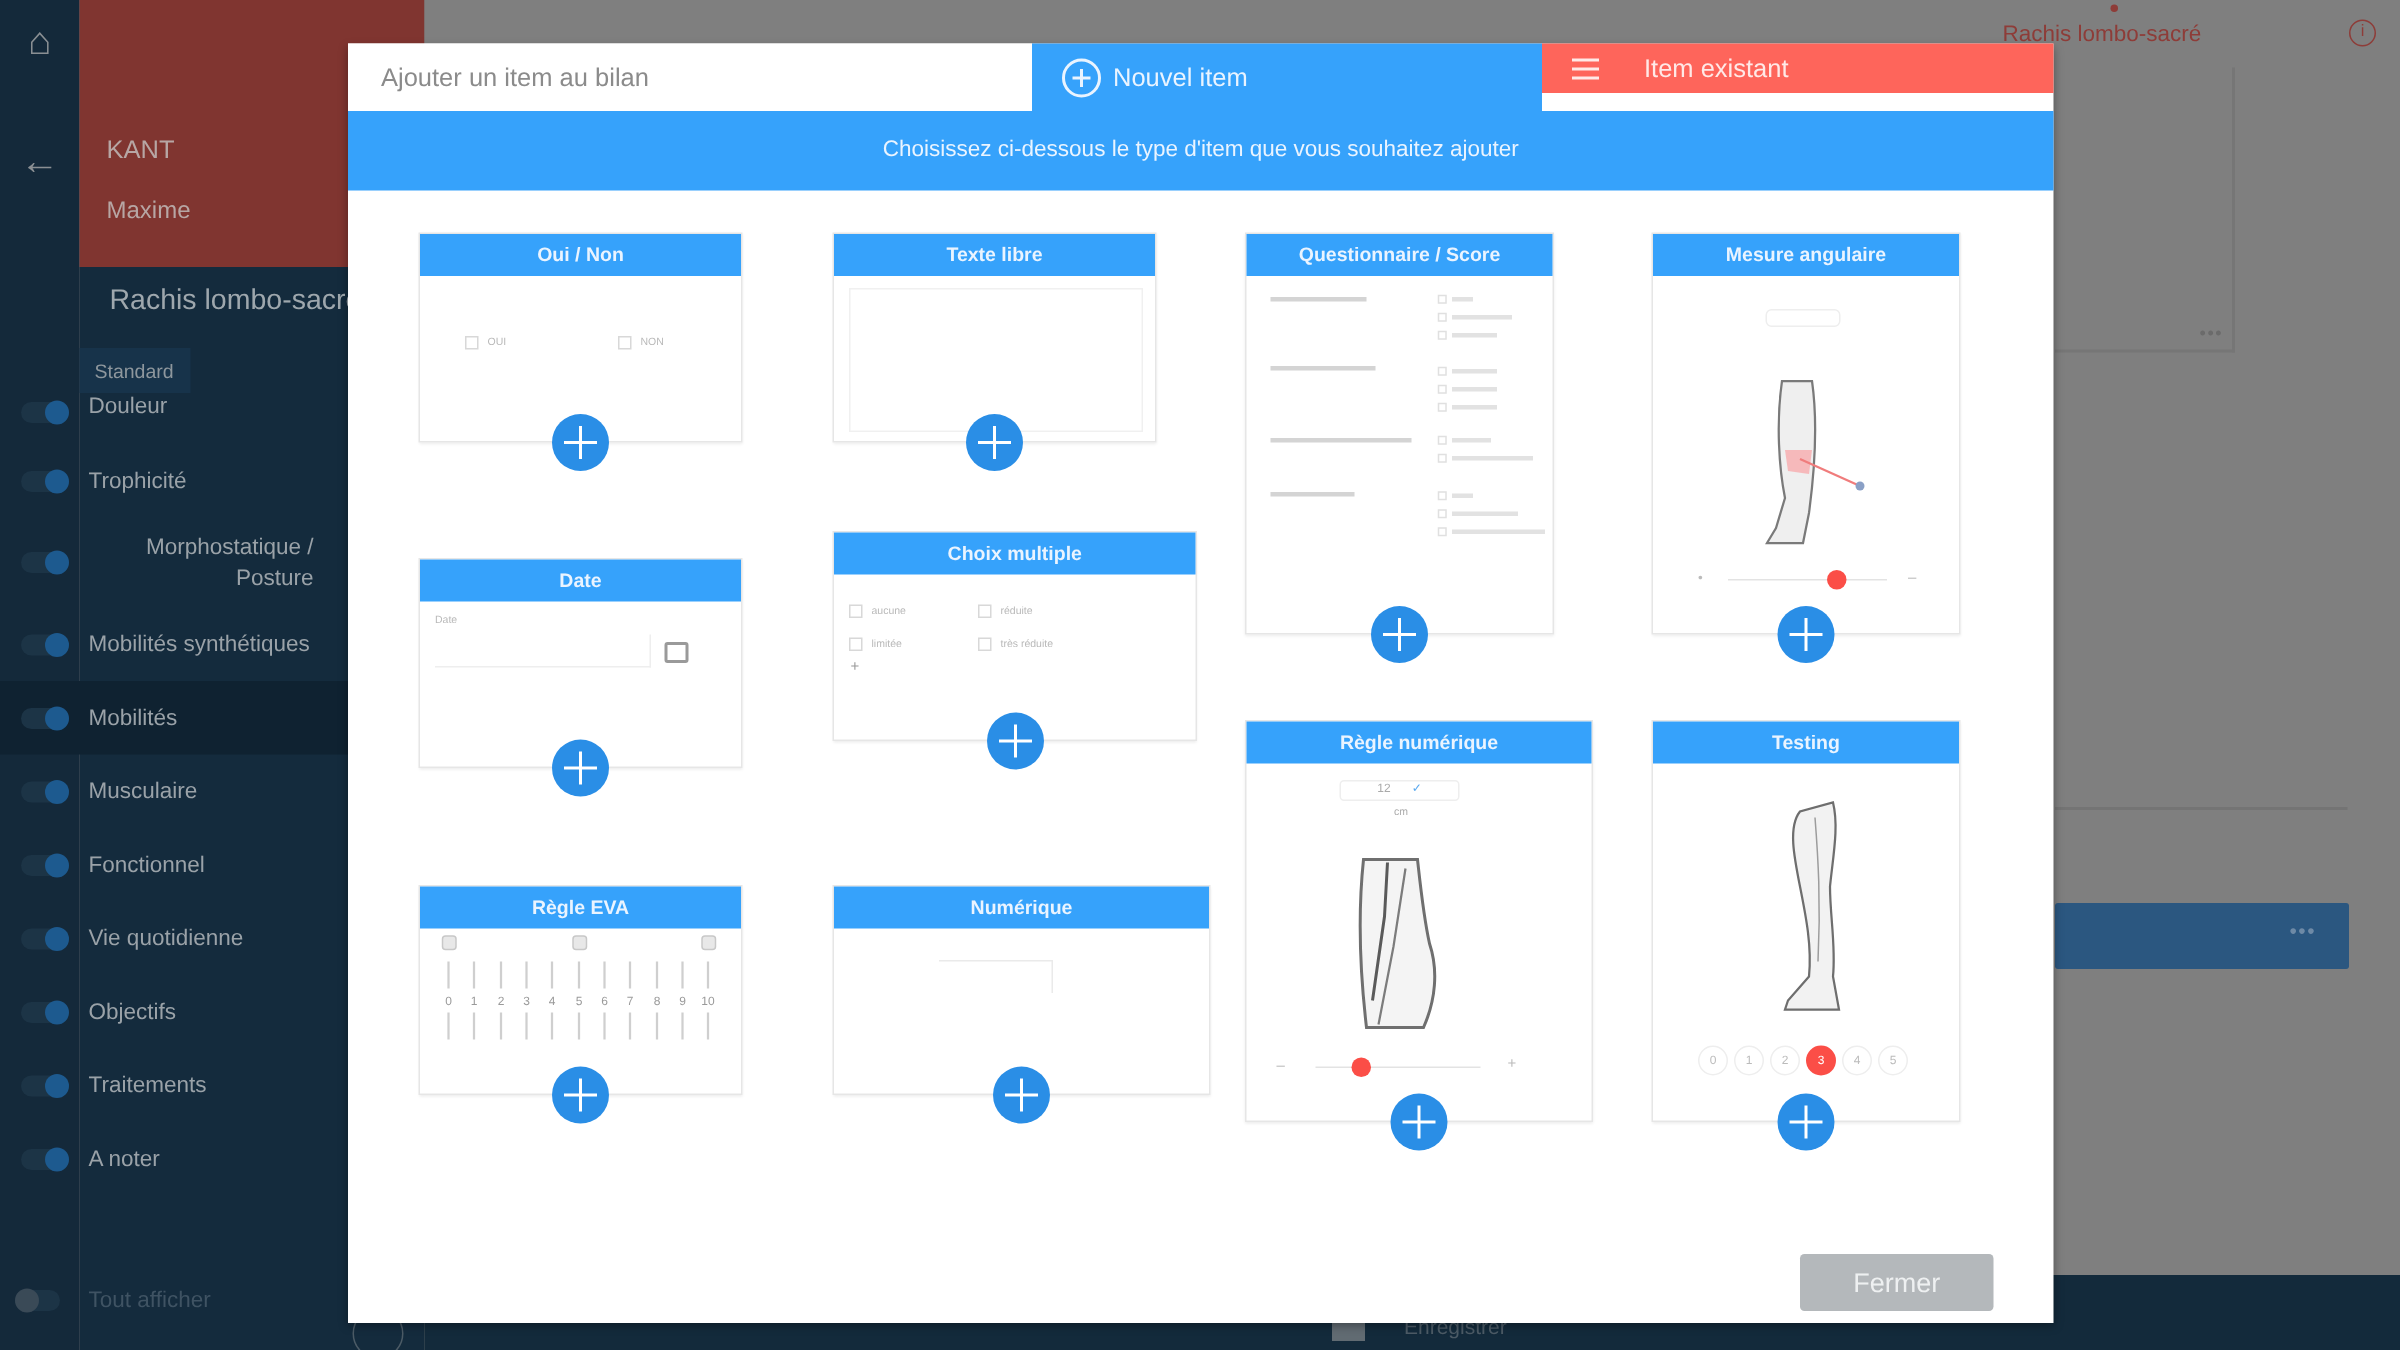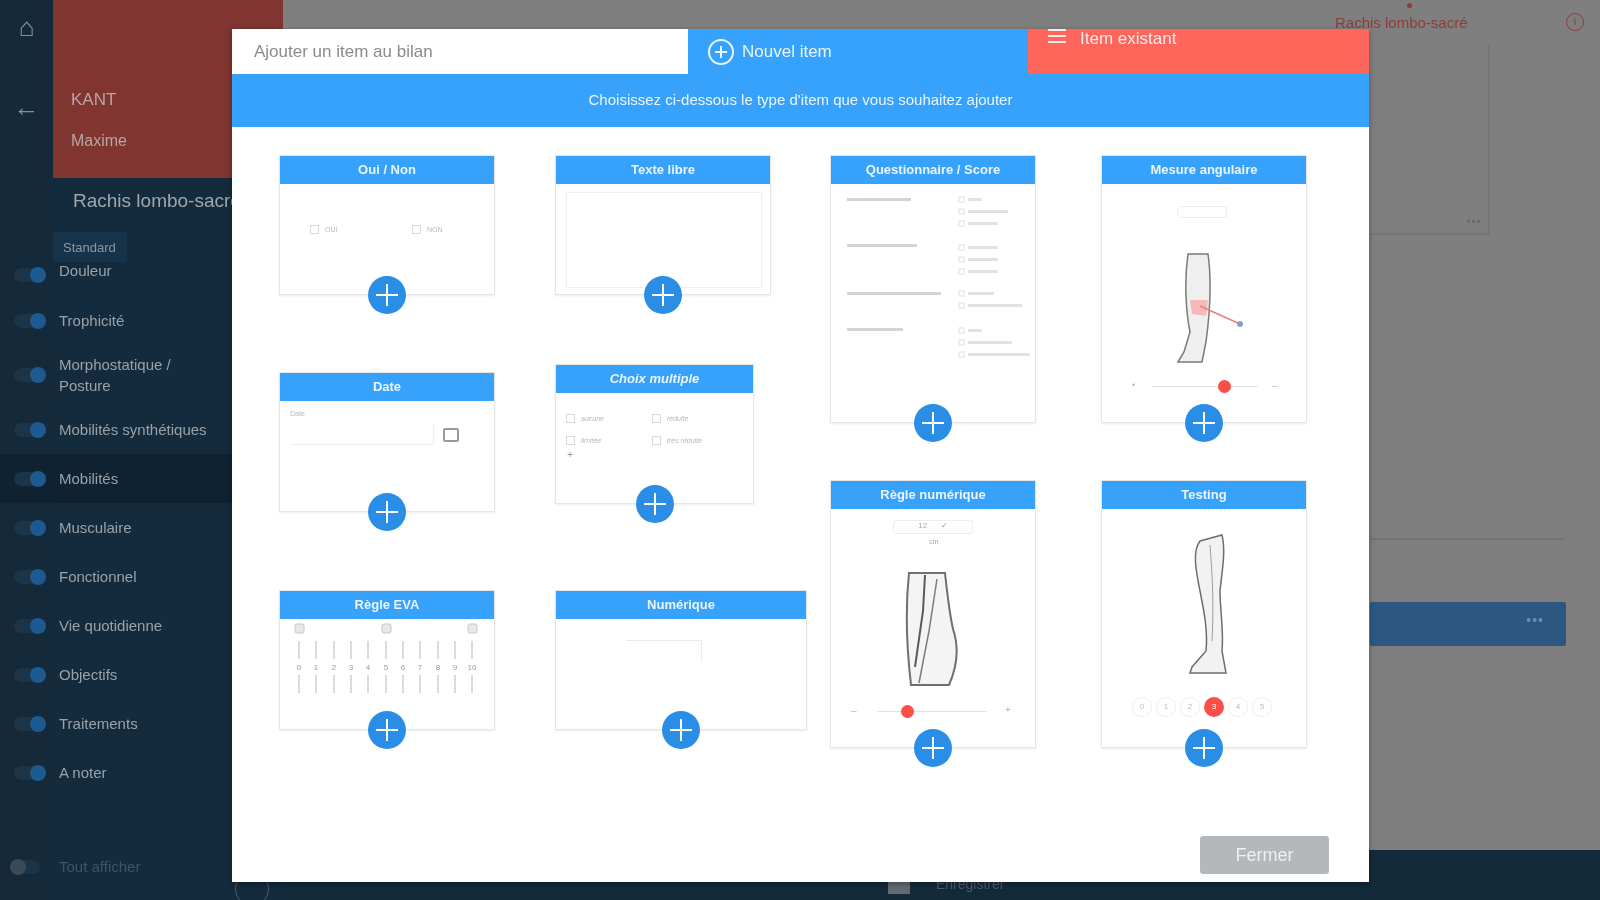--- a/index.html
+++ b/index.html
@@ -7,21 +7,21 @@
 
   
   .rail { position: absolute; left: 0; top: 0; width: 53px; height: 900px; background: #14293a; }
   .rail .icon { position: absolute; left: 0; width: 53px; text-align: center; color: #8a8f93; font-size: 26px; }
   .patient { position: absolute; left: 53px; top: 0; width: 230px; height: 178px; background: #803530; }
   .patient .name { position: absolute; left: 18px; top: 90px; color: #b7a6a4; font-size: 17px; }
   .patient .first { position: absolute; left: 18px; top: 112px; color: #b7a6a4; font-size: 16px; margin-top: 20px; }
   .side { position: absolute; left: 53px; top: 178px; width: 230px; height: 722px; background: #142b3d; }
   .side .section-title { position: absolute; left: 20px; top: 12px; color: #9ea7ad; font-size: 19px; white-space: nowrap; }
   .side .tab-standard { position: absolute; left: 0; top: 54px; width: 74px; height: 30px; background: #17334a; color: #8e979d; font-size: 13px; padding: 8px 10px; }
-  .side-list { position: absolute; left: -53px; top: 84px; width: 283px; }
+  .side-list { position: absolute; left: -53px; top: 84px; width: 283px; text-align: right; }
   .side-item { position: relative; height: 49px; display: flex; align-items: center; }
   .side-item.active { background: #0f2231; }
   .side-item .toggle { position: absolute; left: 14px; width: 32px; height: 14px; border-radius: 7px; background: #1c3446; }
   .side-item .toggle::after { content: ""; position: absolute; right: 0; top: -1px; width: 16px; height: 16px; border-radius: 50%; background: #1d5a8f; }
   .side-item .label { position: absolute; left: 59px; color: #9aa2a8; font-size: 15px; line-height: 21px; white-space: nowrap; }
   .side-item.two-line { height: 60px; }
   .show-all { position: absolute; left: 0; top: 852px; width: 283px; height: 30px; }
   .show-all .toggle { position: absolute; left: 10px; top: 8px; width: 30px; height: 14px; border-radius: 7px; background: #1c3446; }
   .show-all .toggle::after { content: ""; position: absolute; left: 0; top: -1px; width: 16px; height: 16px; border-radius: 50%; background: #3a4a57; }
   .show-all .label { position: absolute; left: 59px; top: 6px; color: #3f5363; font-size: 15px; }
@@ -38,21 +38,21 @@
   .bottombar { position: absolute; left: 283px; top: 850px; width: 1317px; height: 50px; background: #132a3b; }
   .bottombar .save-icon { position: absolute; left: 605px; top: 28px; width: 22px; height: 16px; background: #616b72; }
   .bottombar .save-label { position: absolute; left: 653px; top: 26px; color: #4c5b66; font-size: 14px; }
   .bottombar .circle { position: absolute; left: -48px; top: 22px; width: 34px; height: 34px; border: 1.5px solid #4c5b66; border-radius: 50%; }
 
   
   .modal { position: absolute; left: 232px; top: 29px; width: 1137px; height: 853px; background: #ffffff; box-shadow: 0 2px 6px rgba(0,0,0,0.35); }
   .modal-top { position: absolute; left: 0; top: 0; width: 100%; height: 45px; display: flex; }
   .modal-title { width: 456px; height: 45px; background: #ffffff; color: #8b8b8b; font-size: 17px; padding: 13px 0 0 22px; }
   .tab-new { width: 340px; height: 45px; background: #36a2fb; color: #eaf4ff; font-size: 17px; display: flex; align-items: center; padding-left: 20px; }
-  .tab-existing { flex: 1; height: 45px; background: #fe655b; color: #ffe9e7; font-size: 17px; display: flex; padding-left: 20px; }
+  .tab-existing { flex: 1; height: 33px; background: #fe655b; color: #ffe9e7; font-size: 17px; display: flex; align-items: center; padding-left: 20px; gap: 16px; }
   .circle-plus { width: 26px; height: 26px; border: 2px solid #eaf4ff; border-radius: 50%; position: relative; margin-right: 8px; }
   .circle-plus::before, .circle-plus::after { content: ""; position: absolute; background: #eaf4ff; left: 50%; top: 50%; transform: translate(-50%,-50%); }
   .circle-plus::before { width: 12px; height: 2px; }
   .circle-plus::after { width: 2px; height: 12px; }
   .burger { width: 18px; height: 14px; margin-right: 14px; border-top: 2px solid #ffe9e7; border-bottom: 2px solid #ffe9e7; position: relative; }
   .burger::after { content: ""; position: absolute; left: 0; top: 4px; width: 18px; height: 2px; background: #ffe9e7; }
   .subtitle { position: absolute; left: 0; top: 45px; width: 100%; height: 53px; background: #36a2fb; color: #eaf4ff; font-size: 15px; text-align: center; line-height: 52px; }
 
   .card { position: absolute; background: #fff; border: 1px solid #e6e6e6; box-shadow: 0 1px 2px rgba(0,0,0,0.08); }
   .card .hdr { height: 28px; background: #36a2fb; color: #eaf4ff; font-size: 13px; font-weight: bold; text-align: center; line-height: 28px; }
@@ -229,21 +229,21 @@
     </div>
     <div class="add-btn"></div>
   </div>
 
   <div class="card" style="left:323px; top:126px; width:216px; height:140px;">
     <div class="hdr">Texte libre</div>
     <div style="position:absolute; left:10px; top:36px; width:196px; height:96px; border:1px solid #f0f0f0;"></div>
     <div class="add-btn"></div>
   </div>
 
-  <div class="card" style="left:323px; top:335px; width:199px; height:140px;font-style:italic;">
+  <div class="card" style="left:323px; top:325px; width:243px; height:140px;">
     <div class="hdr">Choix multiple</div>
     <div style="position:absolute; left:10px; top:44px;"><span class="mini-cb"></span><span class="mini-txt">aucune</span></div>
     <div style="position:absolute; left:96px; top:44px;"><span class="mini-cb"></span><span class="mini-txt">réduite</span></div>
     <div style="position:absolute; left:10px; top:66px;"><span class="mini-cb"></span><span class="mini-txt">limitée</span></div>
     <div style="position:absolute; left:96px; top:66px;"><span class="mini-cb"></span><span class="mini-txt">très réduite</span></div>
     <div style="position:absolute; left:11px; top:84px; color:#9a9a9a; font-size:10px;">+</div>
     <div class="add-btn"></div>
   </div>
 
   <div class="card" style="left:323px; top:561px; width:252px; height:140px;">
@@ -286,21 +286,21 @@
             <rect x="137" y="118" width="54" height="3"></rect>
           <rect x="137" y="143" width="14" height="3"></rect>
             <rect x="137" y="155" width="44" height="3"></rect>
             <rect x="137" y="167" width="62" height="3"></rect>
         </g>
       </svg>
     </div>
     <div class="add-btn"></div>
   </div>
 
-  <div class="card" style="left:598px; top:451px; width:206px; height:268px;">
+  <div class="card" style="left:598px; top:451px; width:232px; height:268px;">
     <div class="hdr">Règle numérique</div>
     <div style="position:absolute; left:62px; top:39px; width:80px; height:14px; border:1px solid #eee; border-radius:3px; font-size:8px; color:#aaa; text-align:center;">
       <span>12</span><span style="color:#5aa9ef; margin-left:14px;">✓</span>
     </div>
     <div style="position:absolute; left:0; top:57px; width:206px; text-align:center; font-size:7px; color:#aaa;">cm</div>
     <div>
       <svg width="60" height="120" style="position:absolute; left:72px; top:90px;">
         <path d="M6 2 C2 40 4 80 8 114 L46 114 C54 96 56 76 50 58 C46 40 44 20 42 2 Z" fill="#f4f4f4" stroke="#6f6f6f" stroke-width="2"></path>
         <path d="M22 4 L20 40 L12 96" fill="none" stroke="#5a5a5a" stroke-width="2"></path>
         <path d="M34 8 L26 60 L16 112" fill="none" stroke="#7c7c7c" stroke-width="1.5"></path>

